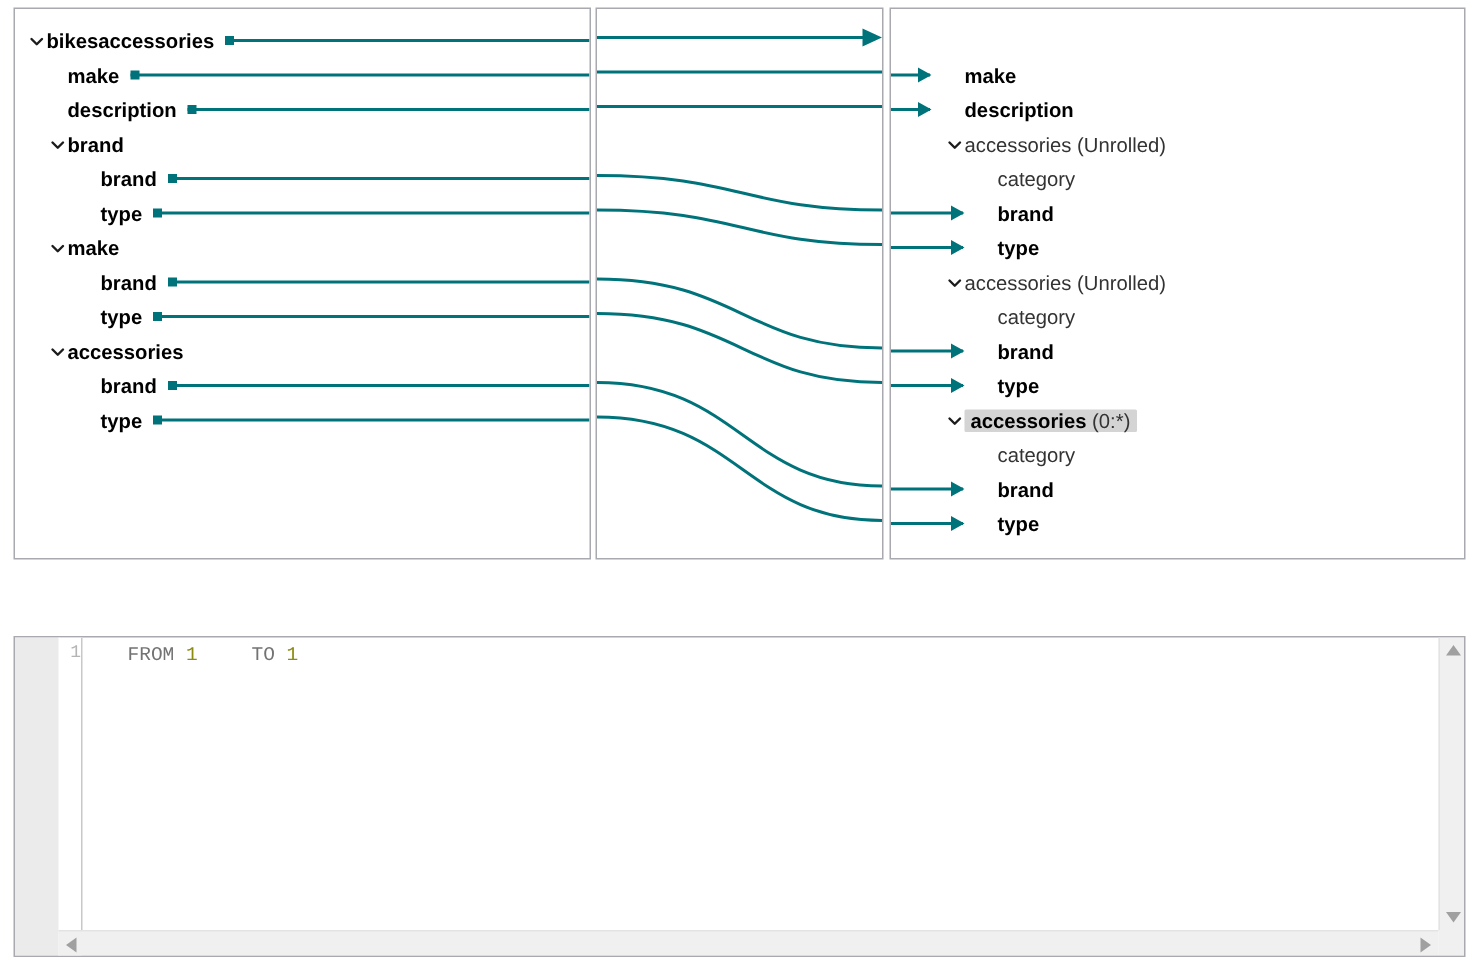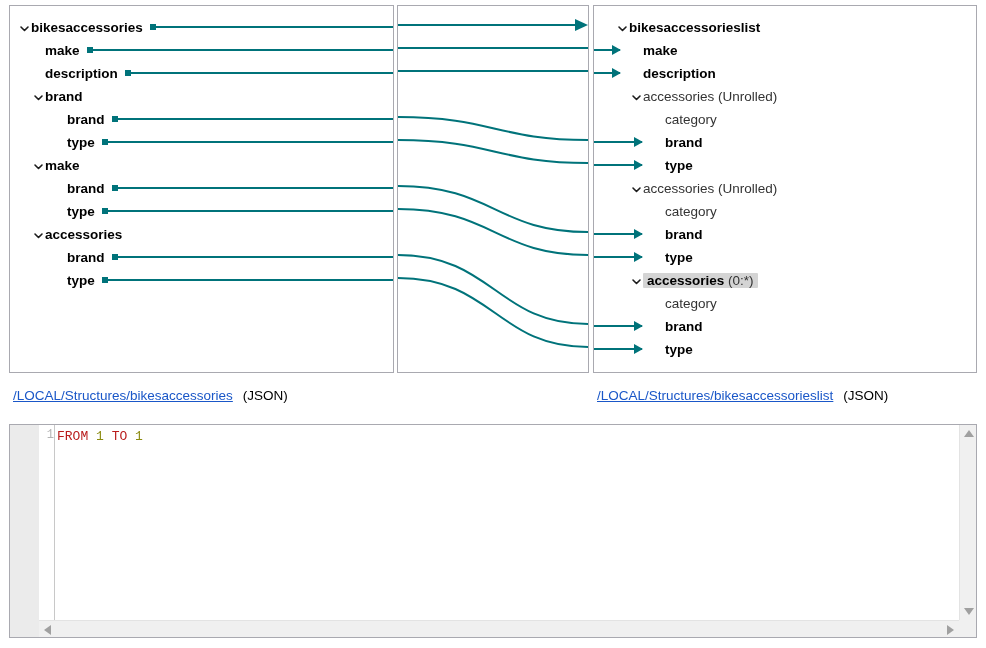--- a/index.html
+++ b/index.html
@@ -141,21 +141,21 @@
   }
   #ed-code {
     position: absolute;
     left: 47px; top: 3px;
     right: 18px; bottom: 18px;
     font-family: "Liberation Mono", monospace;
     font-size: 13px;
     line-height: 17px;
     white-space: pre;
   }
-  .kw  { color: #b91c1c; }
+  .kw  { color: #737373; margin-left: 28px; }
   .num { color: #8b8b10; }
 
   
   #vscroll {
     position: absolute;
     right: 0; top: 0;
     width: 17px; bottom: 17px;
     background: #f0f0f0;
     border-left: 1px solid #e3e3e3;
     box-sizing: border-box;
@@ -261,23 +261,20 @@
         <path d="M 0 134 C 95 134, 98.8 157, 190 157" fill="none" stroke="#00737a" stroke-width="2"></path>
         <path d="M 0 180 C 95 180, 98.8 226, 190 226" fill="none" stroke="#00737a" stroke-width="2"></path>
         <path d="M 0 203 C 95 203, 98.8 249, 190 249" fill="none" stroke="#00737a" stroke-width="2"></path>
         <path d="M 0 249 C 95 249, 98.8 318, 190 318" fill="none" stroke="#00737a" stroke-width="2"></path>
         <path d="M 0 272 C 95 272, 98.8 341, 190 341" fill="none" stroke="#00737a" stroke-width="2"></path>
       </svg>
   </div>
 
   <div class="panel" id="panel-target">
     <div class="tree" id="target-tree">
-        <div class="node bold" style="left: 22px; top: 12px;"><span class="caret"><svg width="11" height="11" viewBox="0 0 11 11">
-              <path d="M2 4 L5.5 7.5 L9 4" fill="none" stroke="#1c1c1c" stroke-width="1.6" stroke-linecap="round" stroke-linejoin="round"></path>
-            </svg></span><span class="lbl">bikesaccessorieslist</span></div>
         <div class="node bold" style="left: 36px; top: 35px;"><span class="caret"></span><span class="lbl">make</span></div>
         <div class="inarrow" style="left: 0px; top: 43px; width: 26px;">
           <span class="hd"></span>
         </div>
         <div class="node bold" style="left: 36px; top: 58px;"><span class="caret"></span><span class="lbl">description</span></div>
         <div class="inarrow" style="left: 0px; top: 66px; width: 26px;">
           <span class="hd"></span>
         </div>
         <div class="node plain" style="left: 36px; top: 81px;"><span class="caret"><svg width="11" height="11" viewBox="0 0 11 11">
               <path d="M2 4 L5.5 7.5 L9 4" fill="none" stroke="#1c1c1c" stroke-width="1.6" stroke-linecap="round" stroke-linejoin="round"></path>
@@ -311,26 +308,20 @@
         <div class="inarrow" style="left: 0px; top: 319px; width: 48px;">
           <span class="hd"></span>
         </div>
         <div class="node bold" style="left: 58px; top: 334px;"><span class="caret"></span><span class="lbl">type</span></div>
         <div class="inarrow" style="left: 0px; top: 342px; width: 48px;">
           <span class="hd"></span>
         </div>
       </div>
   </div>
 
-  <div class="linkrow" style="left:13px; top:388px;">
-    <a>/LOCAL/Structures/bikesaccessories</a><span class="fmt">(JSON)</span>
-  </div>
-  <div class="linkrow" style="left:597px; top:388px;">
-    <a>/LOCAL/Structures/bikesaccessorieslist</a><span class="fmt">(JSON)</span>
-  </div>
 
   <div id="editor">
     <div id="ed-gutter"></div>
     <div id="ed-linenums">
         <div>1</div>
       </div>
     <div id="ed-code"><span class="kw">FROM</span><span> </span><span class="num">1</span><span> </span><span class="kw">TO</span><span> </span><span class="num">1</span></div>
 
     <div id="vscroll">
       <div class="arrowbtn" style="top:0;left:0;">

